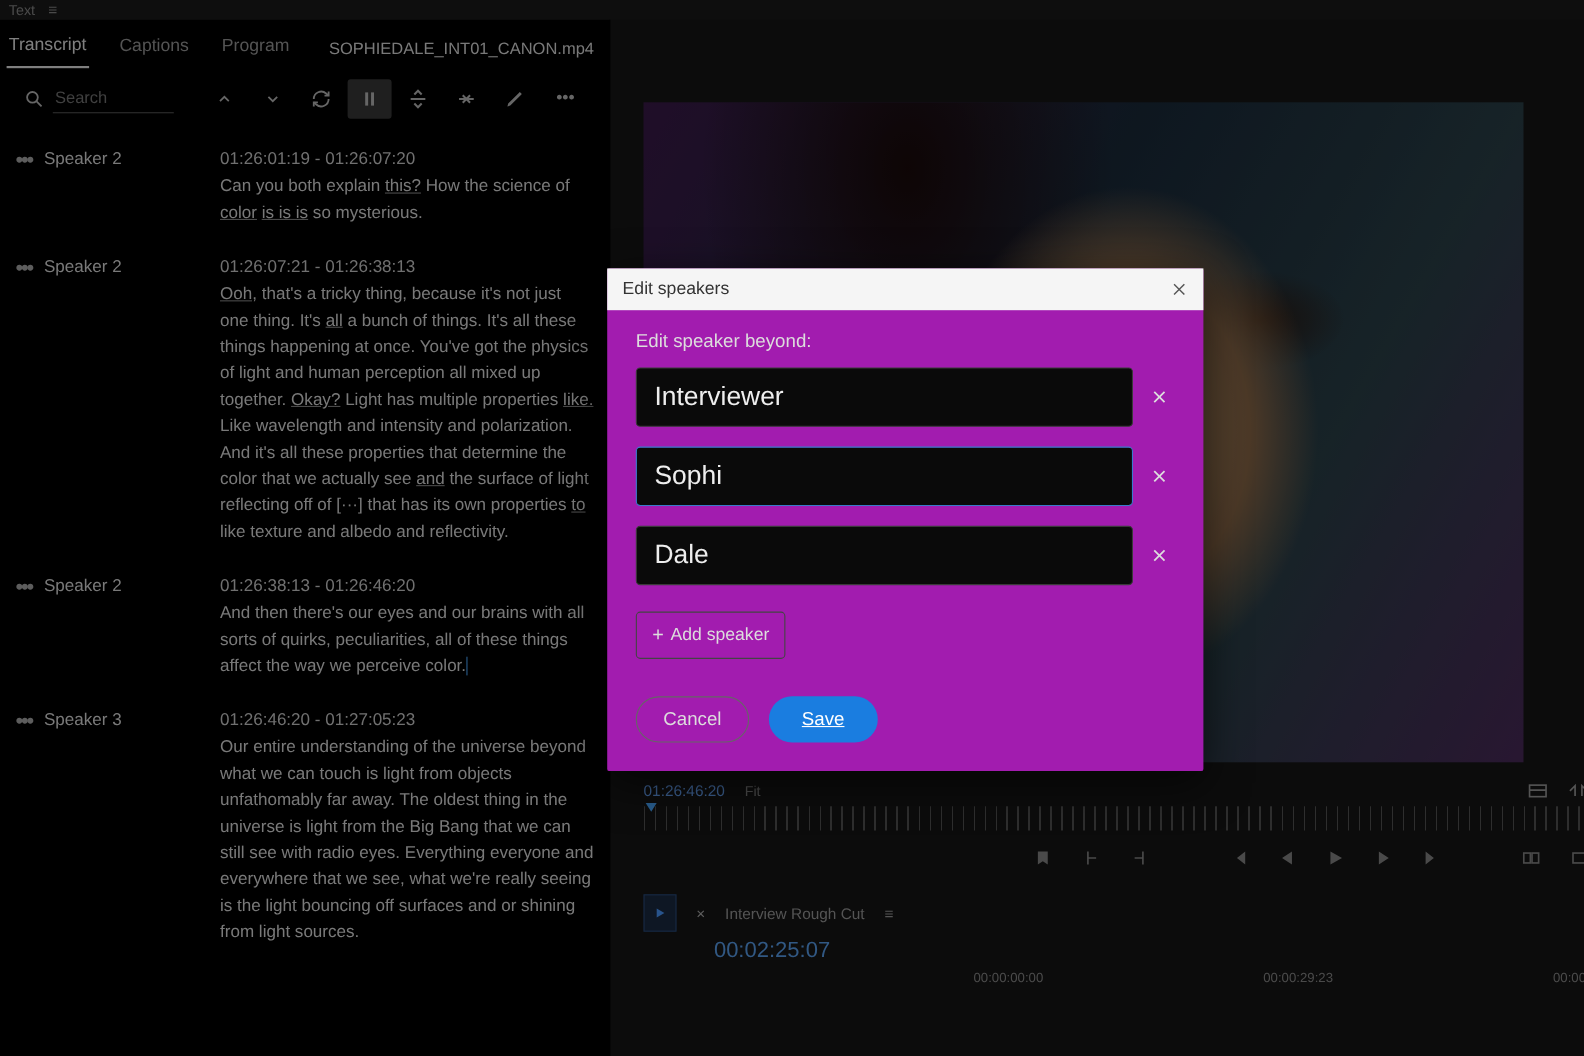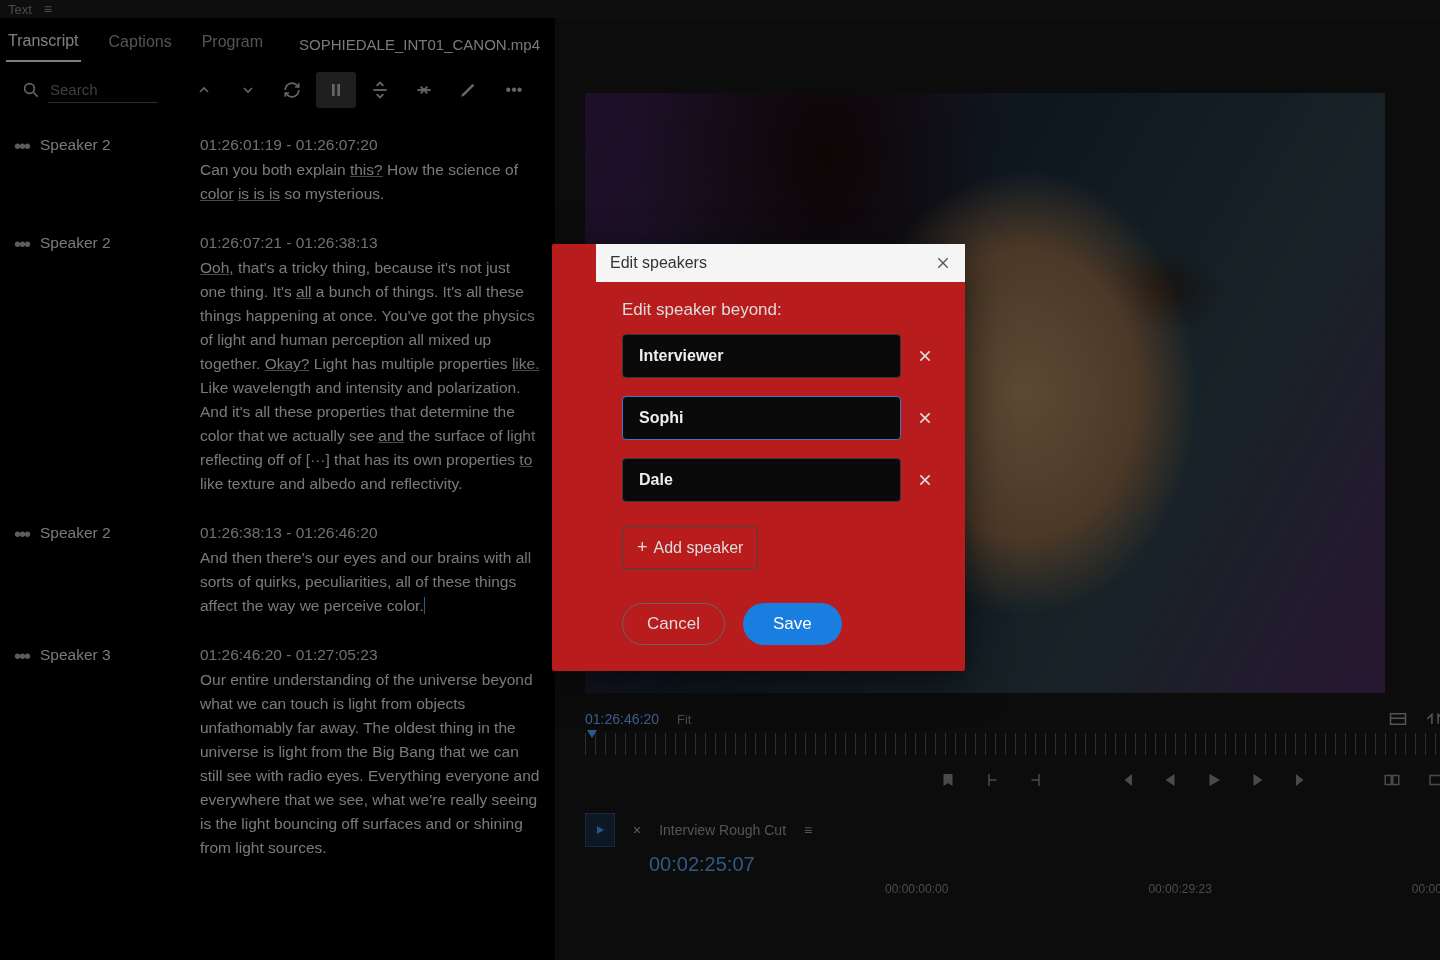--- a/index.html
+++ b/index.html
@@ -143,26 +143,25 @@
 }
 .close-x { color: #aaa; font-size: 14px; }
 .tl-play { width: 30px; height: 34px; background: #1a2a42; border:1px solid #2a4a7a; display:flex; align-items:center; justify-content:center; color:#4a9aff; }
 .tl-time { color:#5aa0ee; font-size: 20px; margin: 6px 0 0 94px; }
 .tl-marks { margin: 6px 0 0 30px; display:flex; gap: 200px; font-size:12px; color:#888; padding-left: 300px;}
 
 .dialog {
   position: absolute;
   left: 552px;
   top: 244px;
-  width: 413px;
-  background: #b91c1c;
+  width: 542px;
+  background: #a21caf;
   border-radius: 2px;
   box-shadow: 0 10px 40px rgba(0,0,0,0.6);
   z-index: 10;
-  padding-left: 44px;
 }
 .dialog-header {
   background: #f5f5f5;
   color: #333;
   padding: 10px 14px;
   display: flex;
   justify-content: space-between;
   align-items: center;
   font-size: 16px;
 }
@@ -170,23 +169,22 @@
 .dialog-body { padding: 18px 26px 10px; }
 .dialog-label { font-size: 17px; color: #ddd; margin-bottom: 14px; }
 .speaker-row { display: flex; align-items: center; gap: 16px; margin-bottom: 18px; }
 .speaker-input {
   flex: 1;
   background: #0a0a0a;
   border: 1px solid #3a3a3a;
   border-radius: 4px;
   padding: 12px 16px;
   color: #eee;
-  font-size: 16px;
+  font-size: 24px;
   outline: none;
-  font-weight: bold;
 }
 .speaker-input.focused { border-color: #3a7acc; }
 .row-x { color: #ddd; font-size: 20px; cursor: pointer; width: 22px; text-align:center; }
 .add-speaker {
   display: inline-flex; align-items: center; gap: 6px;
   border: 1px solid #444; border-radius: 4px;
   padding: 10px 14px; color: #ddd; font-size: 16px;
   cursor: pointer; margin-top: 6px;
 }
 .dialog-footer {
@@ -194,21 +192,21 @@
   padding: 24px 26px 26px;
 }
 .btn-cancel {
   border: 1px solid #666; border-radius: 22px;
   padding: 10px 24px; color: #ddd; font-size: 17px;
   background: transparent; cursor: pointer;
 }
 .btn-save {
   border: none; border-radius: 22px;
   padding: 10px 30px; color: #fff; font-size: 17px;
-  background: #1a7de0; cursor: pointer;
+  background: #1a7de0; cursor: pointer; text-decoration: underline;
 }
 svg { display: block; }
 </style>
 </head>
 <body>
 
 <div class="top-bar">
   <div class="top-bar-left">
     <span>Text</span>
     <span style="font-size:14px;">≡</span>

